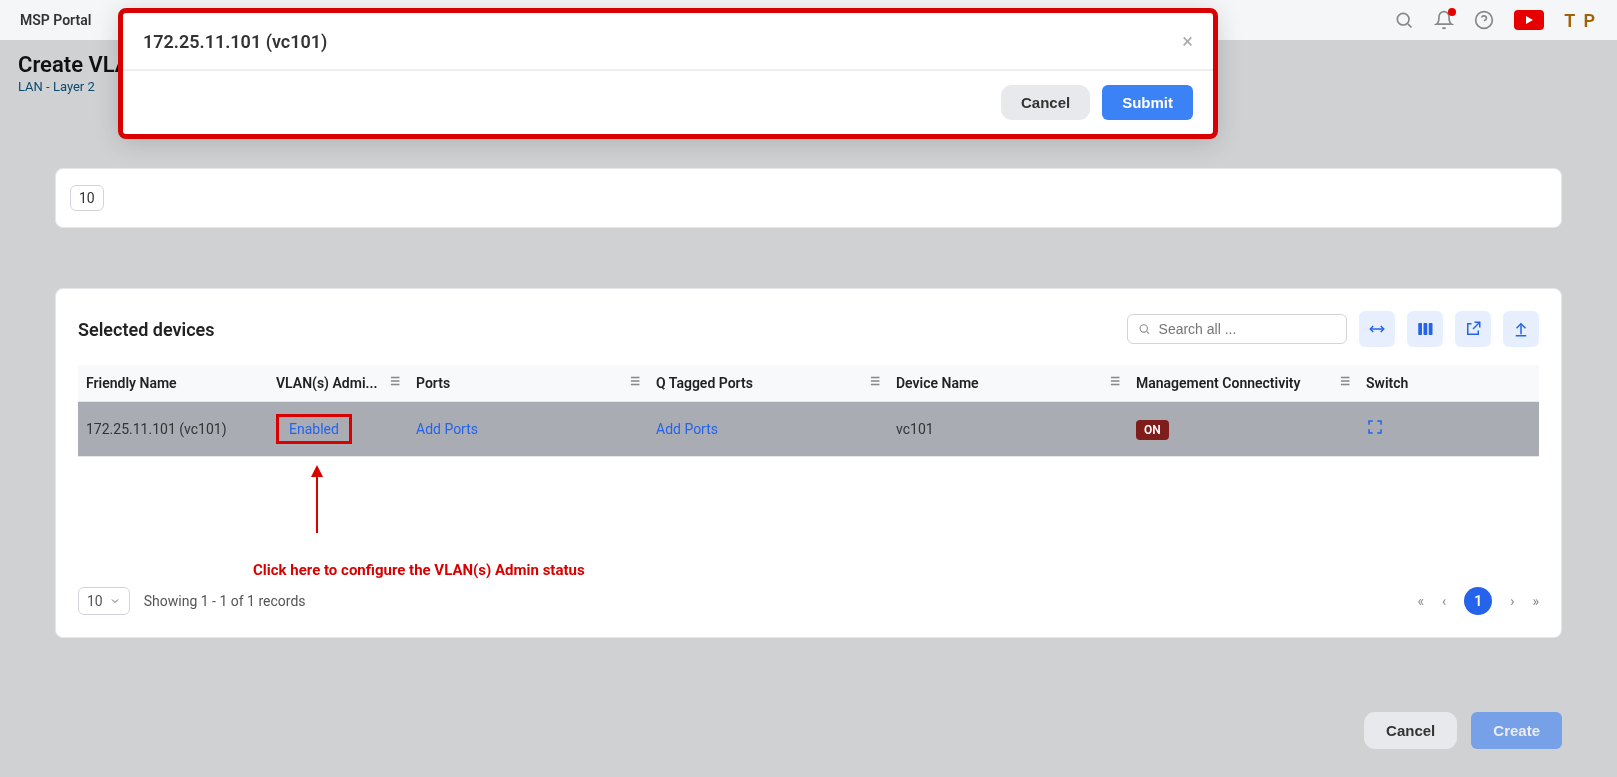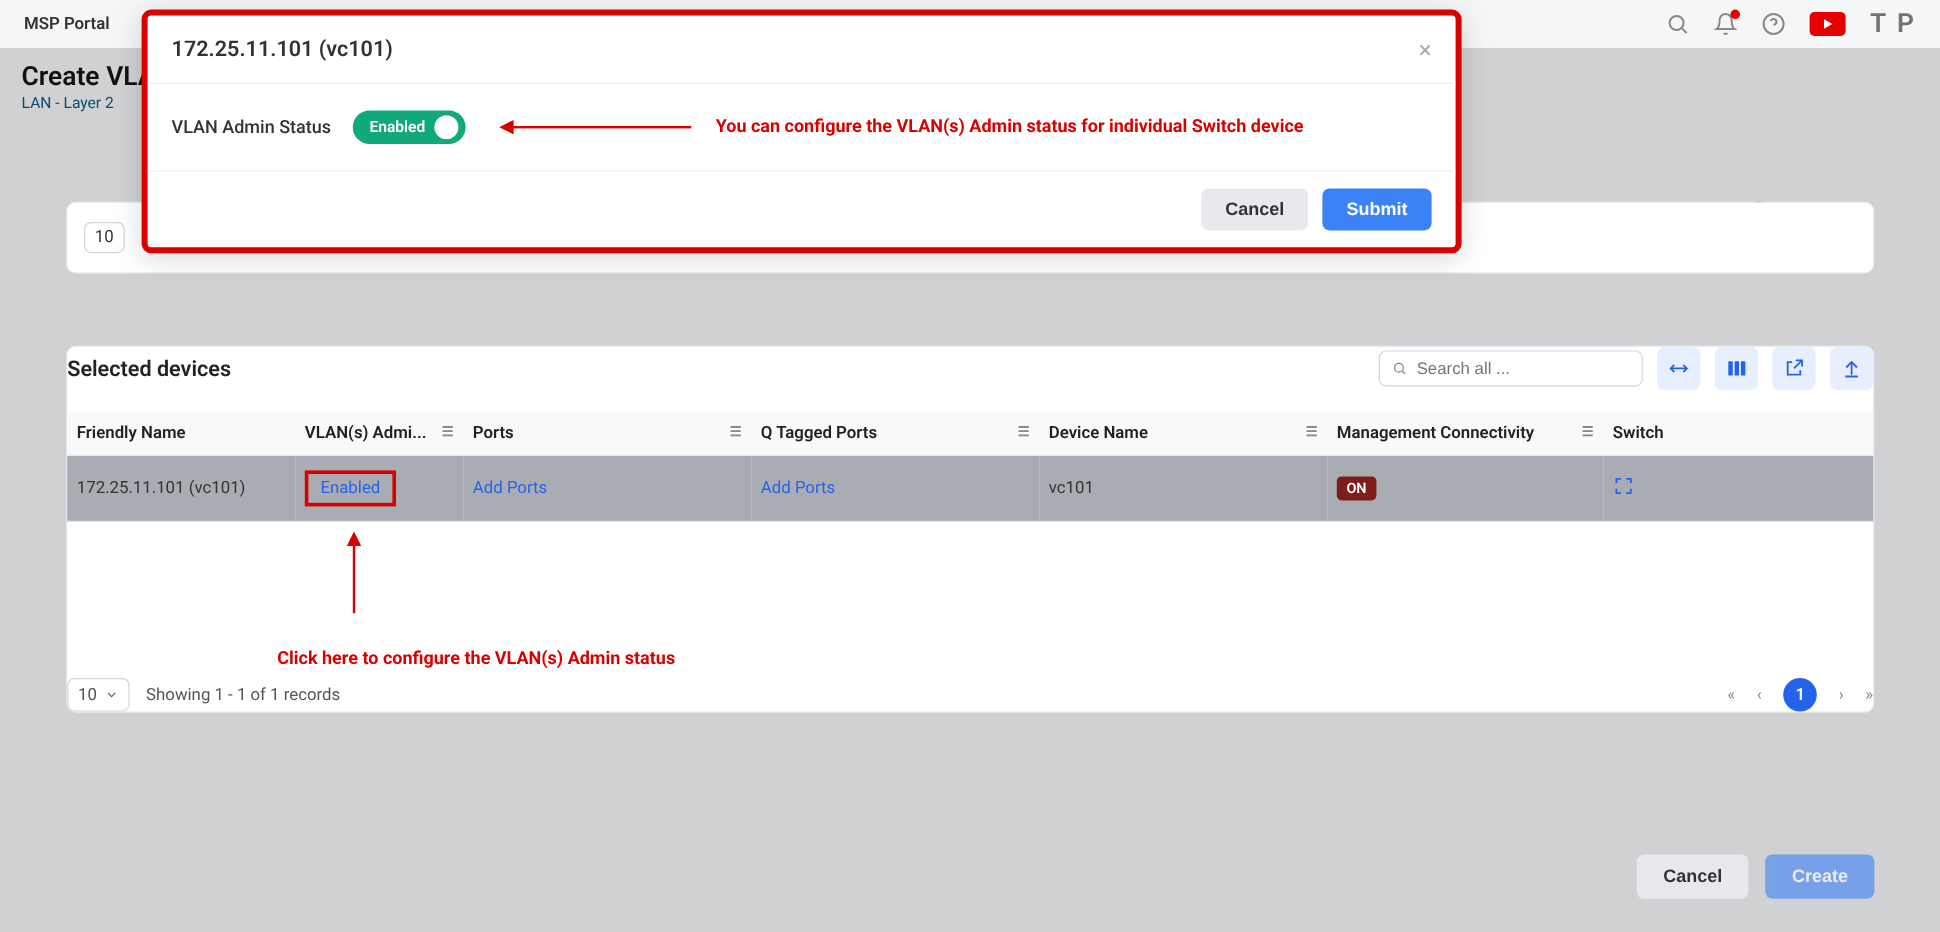--- a/index.html
+++ b/index.html
@@ -59,23 +59,23 @@
       border-bottom: 4px solid transparent;
     }
     .bell-dot {
       position: absolute;
       top: -2px; right: -2px;
       width: 8px; height: 8px;
       background: #e60000;
       border-radius: 50%;
     }
     .user-initials {
-      color: #737373;
-      font-weight: 600;
-      font-size: 22px;
+      color: #a16207;
+      font-weight: 600;
+      font-size: 18px;
       letter-spacing: 2px;
     }
     
     .page-heading {
       position: absolute;
       top: 52px; left: 18px;
     }
     .page-heading h1 {
       font-size: 22px;
       font-weight: 600;
@@ -113,20 +113,21 @@
       border-radius: 6px;
       padding: 4px 8px;
       font-size: 14px;
       background: #fff;
     }
 
     .lower-card {
       border: 1px solid #e5e7eb;
       border-radius: 8px;
       background: #fff;
+      padding: 22px;
       margin-top: 60px;
     }
     .lower-card h2 {
       font-size: 18px;
       font-weight: 600;
       color: #222;
     }
     .card-tools {
       display: flex;
       align-items: center;
@@ -292,21 +293,21 @@
       gap: 14px;
     }
     .btn {
       padding: 10px 22px;
       border-radius: 6px;
       font-size: 15px;
       font-weight: 600;
       cursor: pointer;
       border: none;
     }
-    .btn-default { background: #e7e9ec; color: #333; }
+    .btn-default { background: #e7e9ec; color: #333; border-radius: 11px; }
     .btn-primary { background: #3b82f6; color: #fff; }
     .btn-primary.disabled { opacity: .6; }
 
     
     .modal {
       position: absolute;
       top: 8px;
       left: 118px;
       width: 1100px;
       background: #fff;
@@ -539,29 +540,17 @@
 <div class="footer-btns">
   <button class="btn btn-default">Cancel</button>
   <button class="btn btn-primary disabled">Create</button>
 </div>
 
 <div class="modal">
   <div class="modal-header">
     <h3>172.25.11.101 (vc101)</h3>
     <span class="modal-close">×</span>
   </div>
-  <div class="modal-body">
-    <span class="label">VLAN Admin Status</span>
-    <div class="toggle">
-      <span>Enabled</span>
-      <span class="knob"></span>
-    </div>
-
-    <div style="position:relative; flex:1; height:20px;">
-      <div class="arrow-h" style="left:20px; top:9px; width:150px;"></div>
-      <div class="annotation" style="left:190px; top:0;">You can configure the VLAN(s) Admin status for individual Switch device</div>
-    </div>
-  </div>
   <div class="modal-footer">
     <button class="btn btn-default">Cancel</button>
     <button class="btn btn-primary">Submit</button>
   </div>
 </div>
 
 </body></html>

